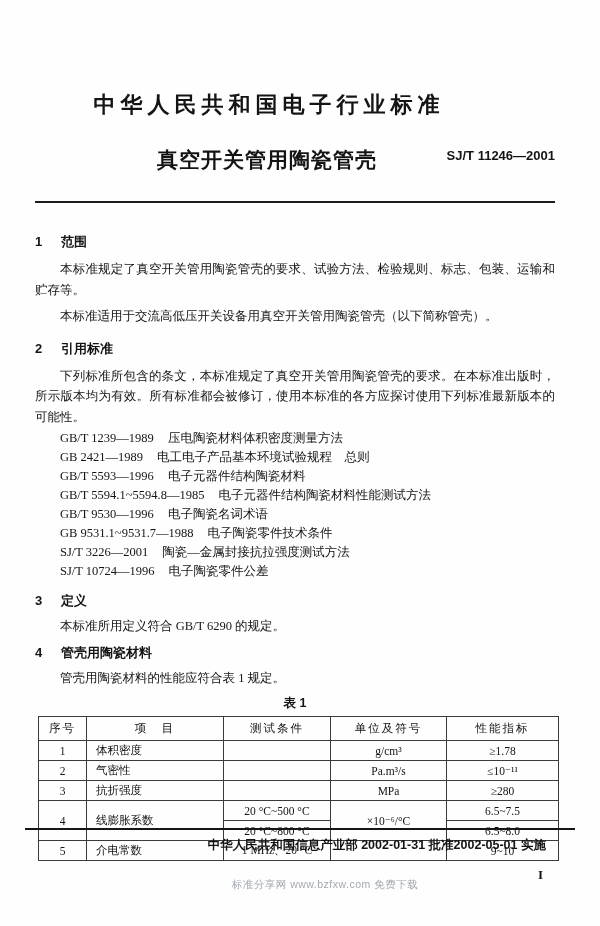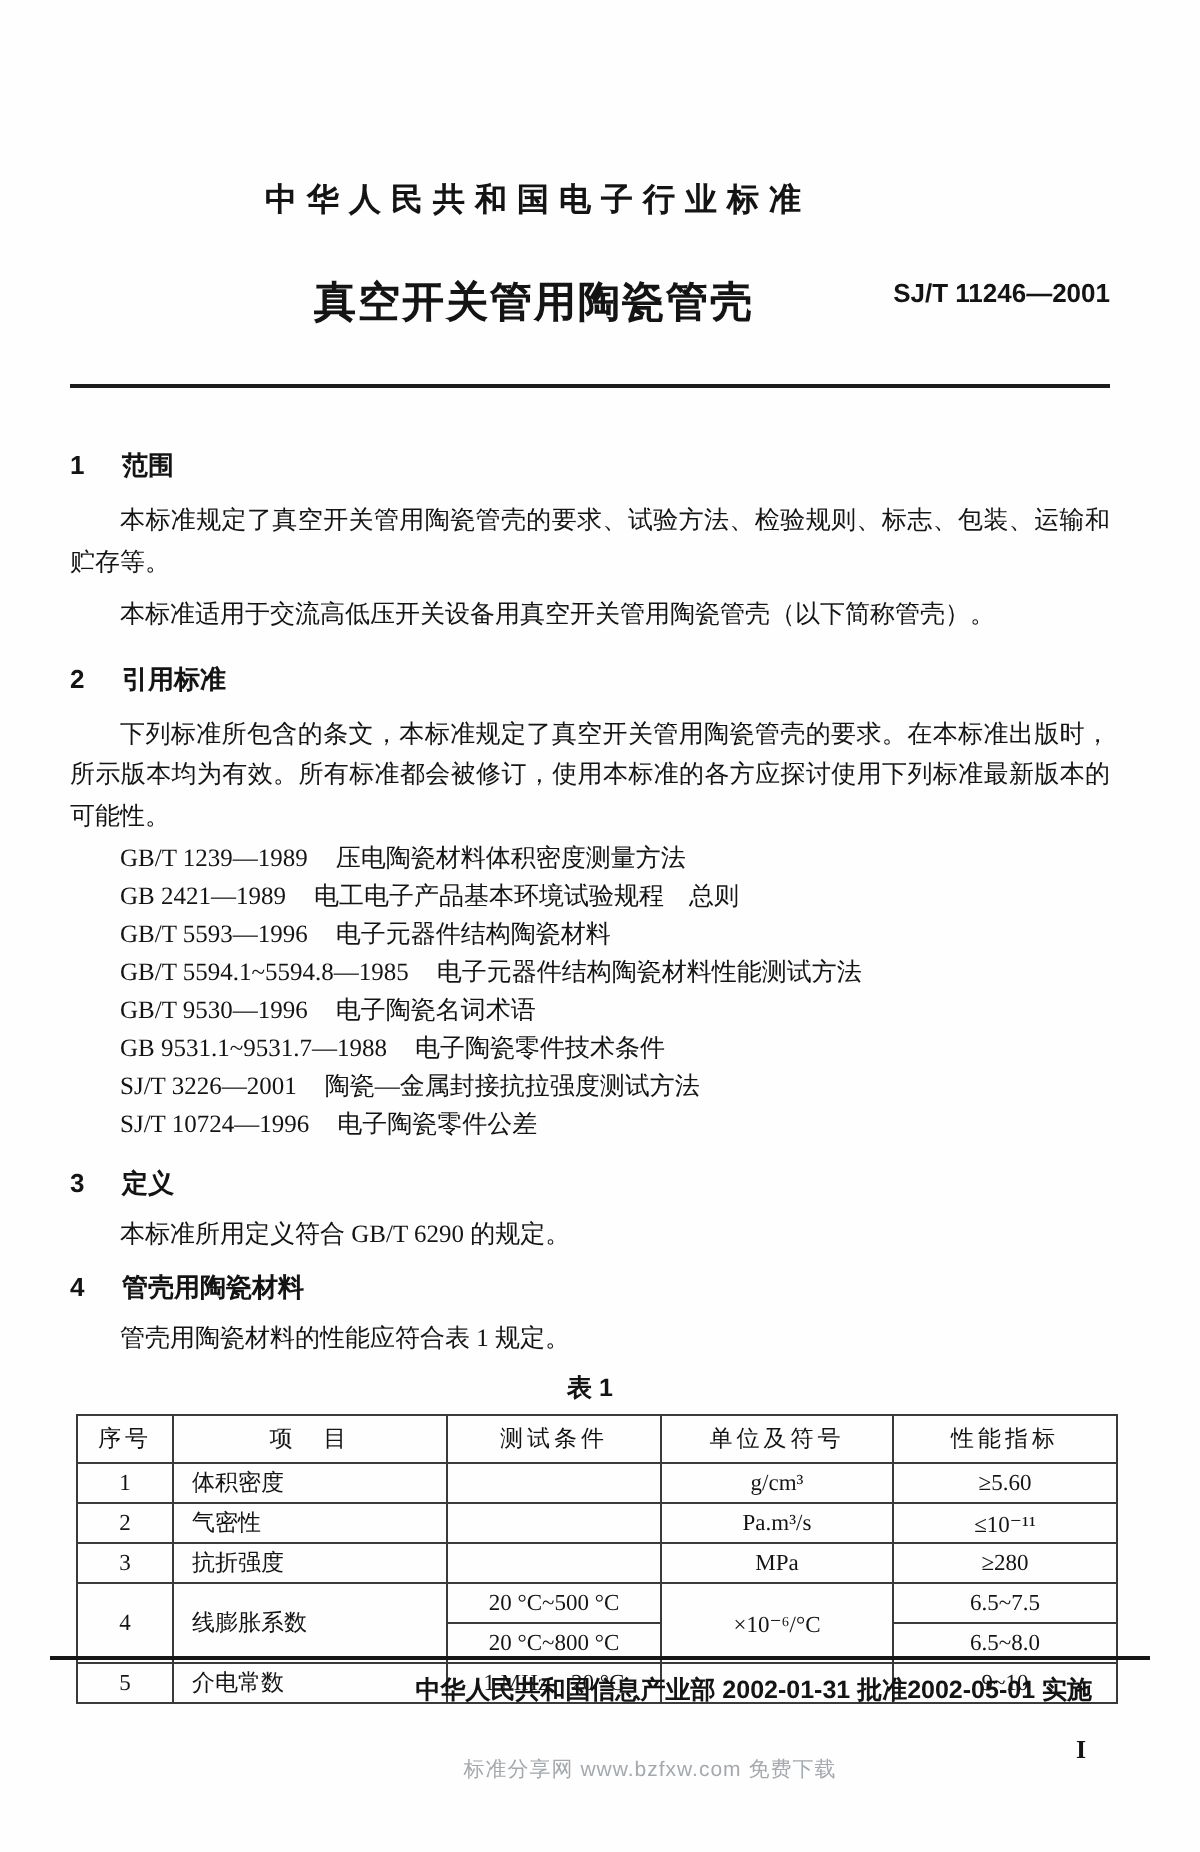--- a/index.html
+++ b/index.html
@@ -11,21 +11,21 @@
   .page {
     position:relative; width:600px; height:926px;
     background:#fefefe; overflow:hidden; box-sizing:border-box;
   }
   .content { margin:0 45px 0 35px; }
 
   
   .org-title {
     padding-top:90px; text-align:center;
     font-family:"Liberation Sans","DejaVu Sans",sans-serif;
-    font-weight:bold; font-size:16px; letter-spacing:5px;
+    font-weight:bold; font-size:22px; letter-spacing:5px;
     transform:translateX(-26px); white-space:nowrap;
   }
   .title-row { position:relative; margin-top:26px; height:30px; }
   .title-zh {
     position:absolute; left:0; right:0; text-align:center;
     font-family:"Liberation Sans","DejaVu Sans",sans-serif;
     font-weight:bold; font-size:21px; letter-spacing:1px;
     transform:translateX(-28px); white-space:nowrap;
   }
   .std-no {
@@ -172,21 +172,21 @@
           <th>单位及符号</th>
           <th>性能指标</th>
         </tr>
       </thead>
       <tbody>
         <tr>
           <td>1</td>
           <td class="item-col">体积密度</td>
           <td></td>
           <td>g/cm³</td>
-          <td>≥5.60</td>
+          <td>≥1.78</td>
         </tr>
         <tr>
           <td>2</td>
           <td class="item-col">气密性</td>
           <td></td>
           <td>Pa.m³/s</td>
           <td>≤10⁻¹¹</td>
         </tr>
         <tr>
           <td>3</td>

